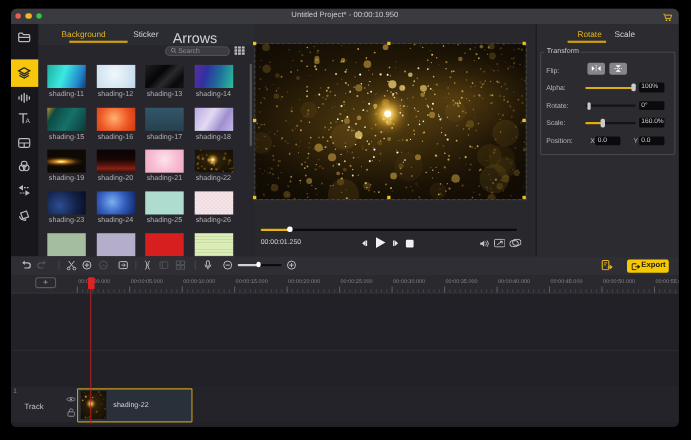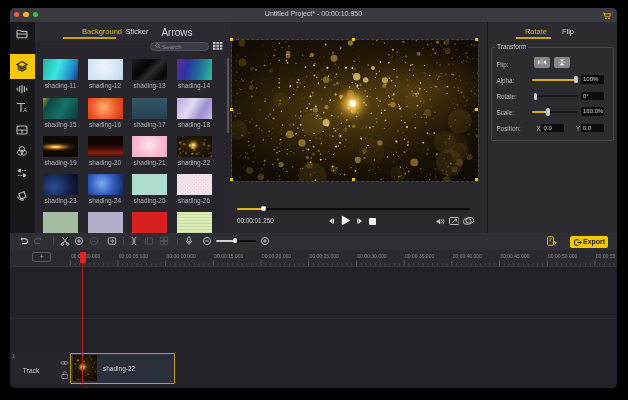--- a/index.html
+++ b/index.html
@@ -81,24 +81,24 @@
   </div>
 <div class="a" style="left:15.2px;top:187.5px;width:14px;height:14px">
     <svg width="14" height="14" viewBox="0 0 14 14">
       <rect x="4.6" y="4.6" width="5.6" height="5.6" fill="none" stroke="#b9babf" stroke-width="1.1" transform="rotate(-20 7.4 7.4)"></rect>
       <path d="M2.6 8.6a5 5 0 0 0 6 3.4" fill="none" stroke="#b9babf" stroke-width="1"></path>
       <path d="M7.6 10.6l1.6 1.4-2 .8z" fill="#b9babf"></path>
     </svg>
   </div>
 <div class="a" style="left:34.5px;top:21.5px;width:196px;height:211.5px;background:#26262c"></div>
 <div class="a" style="left:34.5px;top:21.5px;width:196px;height:19.5px;background:#2b2b32"></div>
-<div class="a" style="left:56px;top:26.5px;width:66px;text-align:right;font-size:7.5px;color:#e5b515">Background</div>
+<div class="a" style="left:56px;top:26.5px;width:66px;text-align:left;font-size:7.5px;color:#e5b515">Background</div>
 <div class="a" style="left:63px;top:36.8px;width:53px;height:1.8px;background:#cf9f10"></div>
-<div class="a" style="left:117px;top:26.5px;width:40px;text-align:center;font-size:7.5px;color:#d2d2d6">Sticker</div>
-<div class="a" style="left:157px;top:26.5px;width:40px;text-align:center;font-size:10px;color:#d2d2d6">Arrows</div>
+<div class="a" style="left:104px;top:26.5px;width:40px;text-align:right;font-size:7.5px;color:#d2d2d6">Sticker</div>
+<div class="a" style="left:157px;top:26.5px;width:40px;text-align:center;font-size:13px;color:#d2d2d6">Arrows</div>
 <div class="a" style="left:150px;top:41.8px;width:59px;height:9.2px;border-radius:5px;background:#3b3b43;border:0.5px solid #50505a"></div>
 <div class="a" style="left:154.5px;top:43.3px;width:6px;height:6px">
     <svg width="6" height="6" viewBox="0 0 6 6">
       <circle cx="2.5" cy="2.5" r="1.7" fill="none" stroke="#8c8c92" stroke-width="0.8"></circle>
       <path d="M3.8 3.8 5.2 5.2" stroke="#8c8c92" stroke-width="0.8"></path>
     </svg>
   </div>
 <div class="a" style="left:162px;top:43.2px;font-size:6.2px;color:#8c8c92">Search</div>
 <div class="a" style="left:213px;top:42.3px;width:10px;height:8px">
     <svg width="10" height="8" viewBox="0 0 10 8">
@@ -917,21 +917,21 @@
 <div class="a" style="left:462.5px;top:217.2px;width:11px;height:8px">
     <svg width="11" height="8" viewBox="0 0 11 8">
       <rect x="0.5" y="1.8" width="7.6" height="5.4" rx="2.4" fill="none" stroke="#c9c9cd" stroke-width="0.9"></rect>
       <rect x="3" y="0.6" width="7.6" height="5.4" rx="2.4" fill="none" stroke="#c9c9cd" stroke-width="0.9"></rect>
     </svg>
   </div>
 <div class="a" style="left:487px;top:21.5px;width:130px;height:211.5px;background:#2b2b30"></div>
 <div class="a" style="left:487px;top:21.5px;width:0.5px;height:211.5px;background:#1a1a1e"></div>
 <div class="a" style="left:516px;top:26.5px;width:40px;text-align:center;font-size:7.5px;color:#e5b515">Rotate</div>
 <div class="a" style="left:515.5px;top:36.8px;width:35px;height:1.8px;background:#cf9f10"></div>
-<div class="a" style="left:548px;top:26.5px;width:40px;text-align:center;font-size:7.5px;color:#d2d2d6">Flip</div>
+<div class="a" style="left:548px;top:26.5px;width:40px;text-align:center;font-size:7.5px;color:#d2d2d6">Scale</div>
 <div class="a" style="left:491px;top:46.5px;width:123px;height:94px;border:1px solid #47474d;border-radius:2px"></div>
 <div class="a" style="left:495px;top:43.2px;padding:0 2px;background:#2b2b30;font-size:6.5px;color:#c6c6ca">Transform</div>
 <div class="a" style="left:496.5px;top:60.5px;font-size:6.3px;color:#b5b5ba">Flip:</div>
 <div class="a" style="left:496.5px;top:76.6px;font-size:6.3px;color:#b5b5ba">Alpha:</div>
 <div class="a" style="left:496.5px;top:93px;font-size:6.3px;color:#b5b5ba">Rotate:</div>
 <div class="a" style="left:496.5px;top:108.7px;font-size:6.3px;color:#b5b5ba">Scale:</div>
 <div class="a" style="left:496.5px;top:124.7px;font-size:6.3px;color:#b5b5ba">Position:</div>
 <div class="a" style="left:533.5px;top:57.2px;width:16px;height:10.6px;background:#85858b;border-radius:2px">
     <svg width="16" height="10.6" viewBox="0 0 16 10.6">
       <path d="M4 3 6.6 5.3 4 7.6z" fill="#fff"></path>

